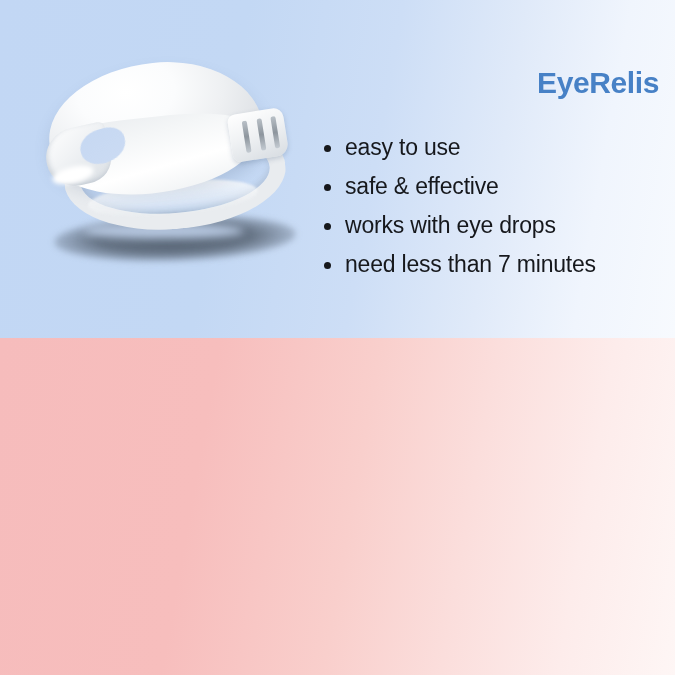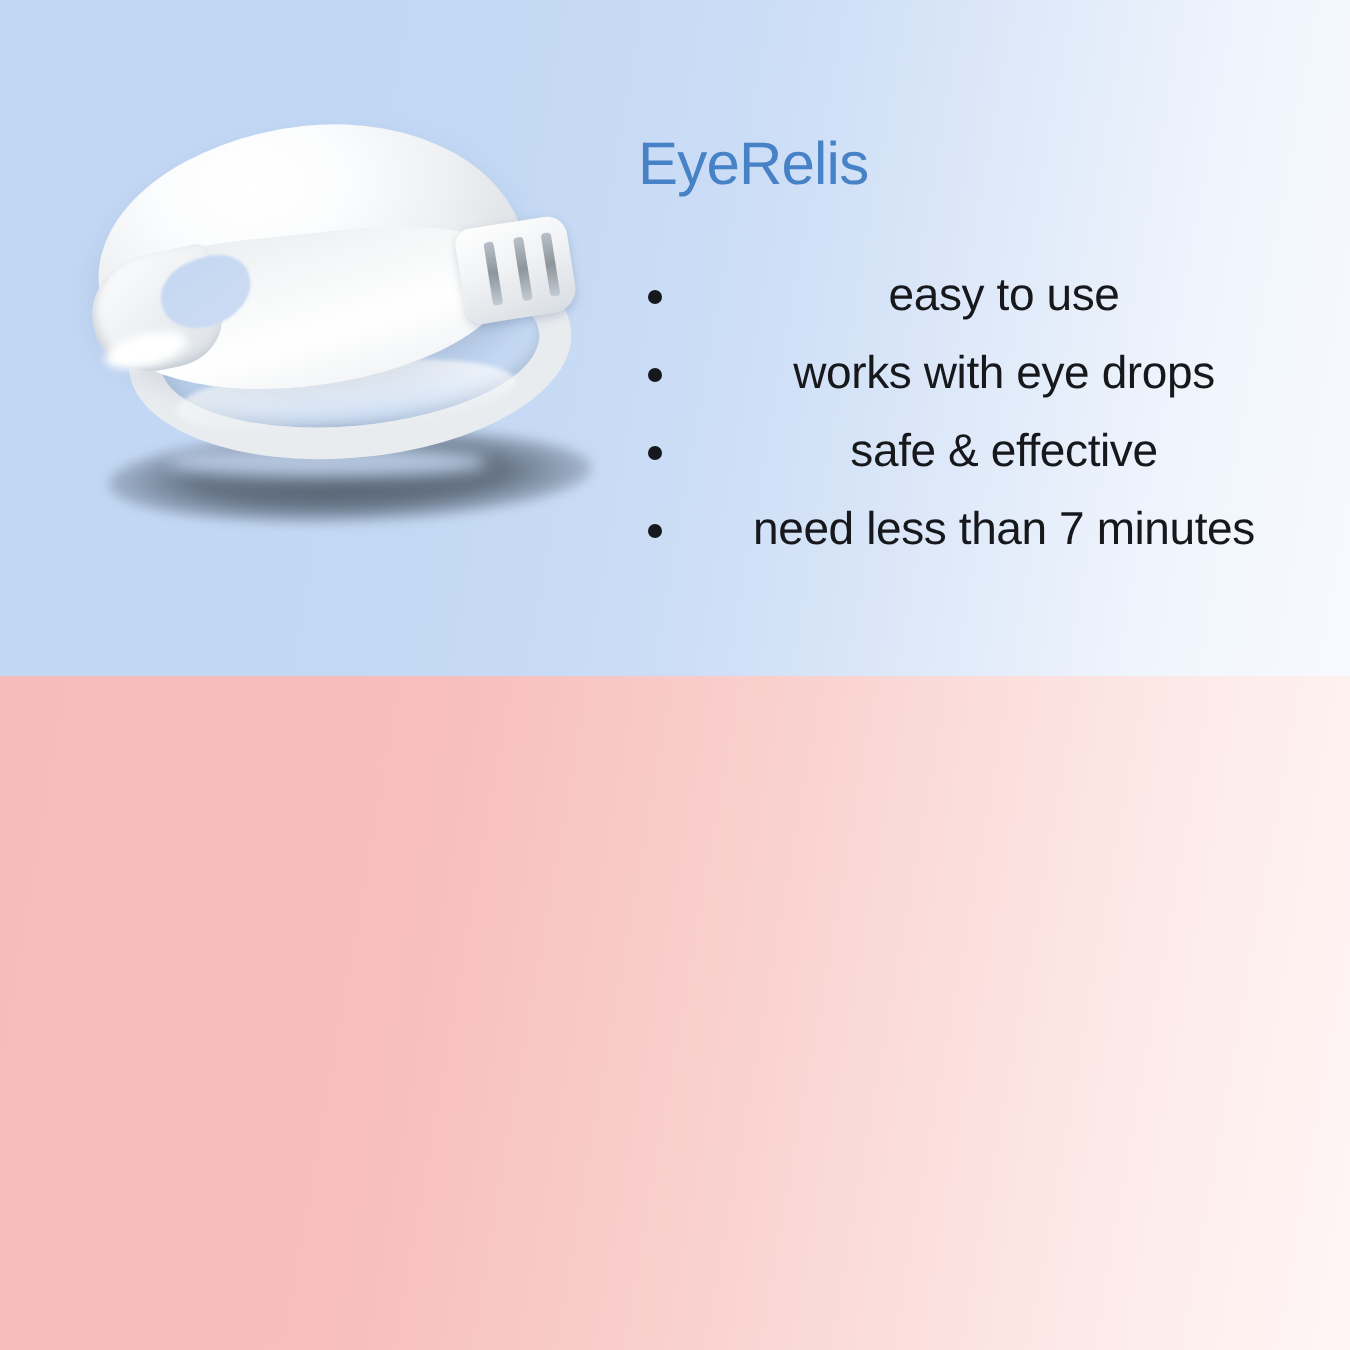--- a/index.html
+++ b/index.html
@@ -211,31 +211,31 @@
   .text-col {
     position: absolute;
     left: 319px;
     width: 340px;
   }
   .text-col.top    { top: 68px; }
 
   .headline {
     margin: 0;
     font-size: 30px;
-    font-weight: 400;
+    font-weight: 700;
     letter-spacing: -0.4px;
     line-height: 1;
+    text-align: right;
   }
   .headline.blue { color: #4781c6; }
 
   .bullets {
     list-style: none;
     margin: 0;
     padding: 0;
-    text-align: center;
   }
   .text-col.top .bullets    { margin-top: 30px; }
 
   .bullets li {
     position: relative;
     padding-left: 26px;
     font-size: 23px;
     line-height: 39px;
     color: #16181c;
     white-space: nowrap;
@@ -280,25 +280,25 @@
 
     <div class="text-col top">
       <h2 class="headline blue">EyeRelis</h2>
       <ul class="bullets">
         <li>
           <span class="dot"></span>
           <span>easy to use</span>
         </li>
         <li>
           <span class="dot"></span>
-          <span>works with eye drops</span>
+          <span>safe &amp; effective</span>
         </li>
         <li>
           <span class="dot"></span>
-          <span>safe &amp; effective</span>
+          <span>works with eye drops</span>
         </li>
         <li>
           <span class="dot"></span>
           <span>need less than 7 minutes</span>
         </li>
       </ul>
     </div>
   </div>
 
   <div class="panel panel-bottom">

